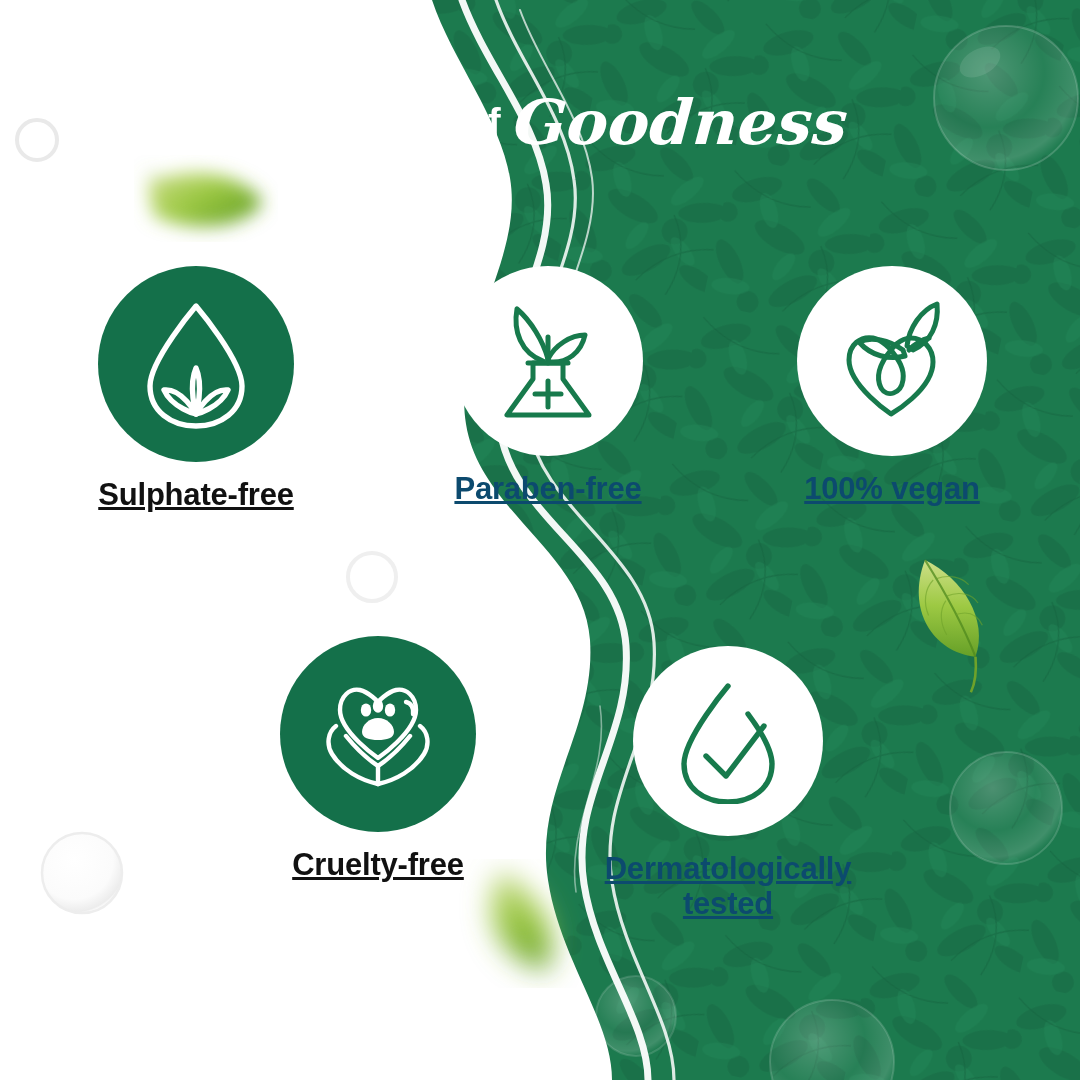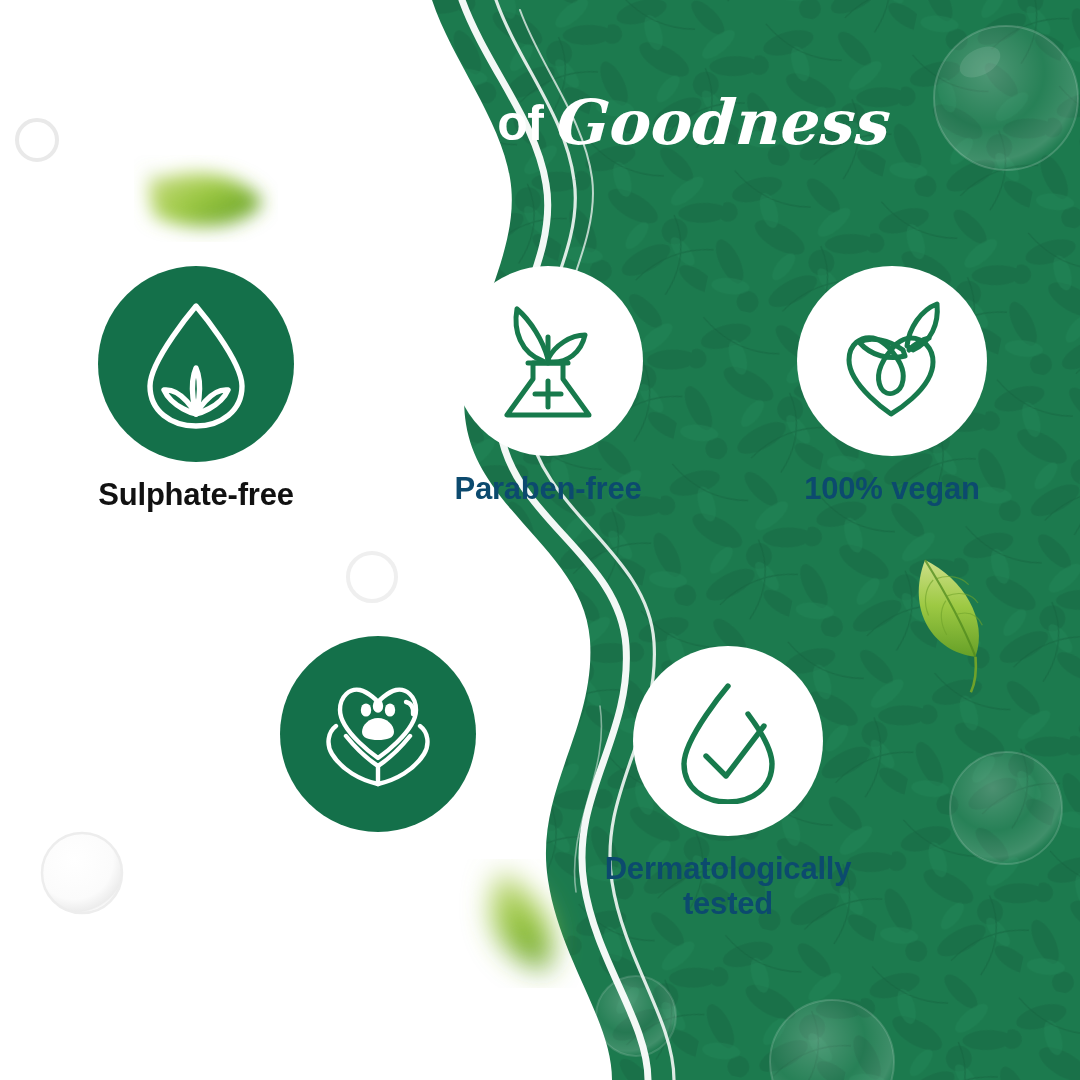--- a/index.html
+++ b/index.html
@@ -35,20 +35,21 @@
   .circle.solid{background:#14704A;}
   .circle.hollow{background:#FFFFFF;}
   .badge-label{
     margin-top:16px;
     text-align:center;
     font-weight:700;
     font-size:31px;
     line-height:1.12;
     letter-spacing:-0.2px;
     white-space:pre-line;
+    text-decoration:underline;
   }
   .label-dark{color:#111111;}
   .label-light{color:#0c4a6e;}
 
   
   #badge-sulphate{left:66px;top:266px;}
   #badge-paraben{left:418px;top:266px;}
   #badge-vegan{left:762px;top:266px;justify-content:flex-end;}
   #badge-cruelty{left:248px;top:636px;}
   #badge-derm{left:598px;top:646px;}
@@ -59,21 +60,21 @@
 
   
   #title{
     position:absolute;
     left:0;top:86px;width:1080px;
     text-align:center;
     color:#FFFFFF;
     white-space:nowrap;
   }
   #title .t-plain{
-    font-size:50px;
+    font-size:38px;
     font-weight:700;
     letter-spacing:-0.5px;
     vertical-align:middle;
   }
   #title .t-script{
     font-family:"DejaVu Serif", serif;
     font-size:62px;
     font-weight:700;
     font-style:italic;
     letter-spacing:0px;
@@ -333,20 +334,21 @@
         </g>
 
         <g fill="#FFFFFF">
           <ellipse cx="52" cy="36" rx="5.2" ry="6.6"></ellipse>
           <ellipse cx="64" cy="32" rx="5.2" ry="6.8"></ellipse>
           <ellipse cx="76" cy="36" rx="5.2" ry="6.6"></ellipse>
           <path d="M64 44 C 73 44, 80 51, 80 58 C 80 64, 73 66, 64 66 C 55 66, 48 64, 48 58 C 48 51, 55 44, 64 44 Z"></path>
         </g>
       </svg>
     </div>
+    <div class="badge-label label-dark">Cruelty-free</div>
   </div>
 
   <div class="badge" id="badge-derm">
     <div class="circle hollow">
       <svg width="116" height="126" viewBox="0 0 116 126">
         <g fill="none" stroke="#177A4C" stroke-width="5.4" stroke-linecap="round" stroke-linejoin="round">
           <path d="M58 8 C 58 8, 14 60, 14 86 C 14 110, 34 124, 58 124 C 82 124, 102 110, 102 86 C 102 72, 90 52, 78 36"></path>
           <path d="M36 78 L 56 98 L 94 48"></path>
         </g>
       </svg>

